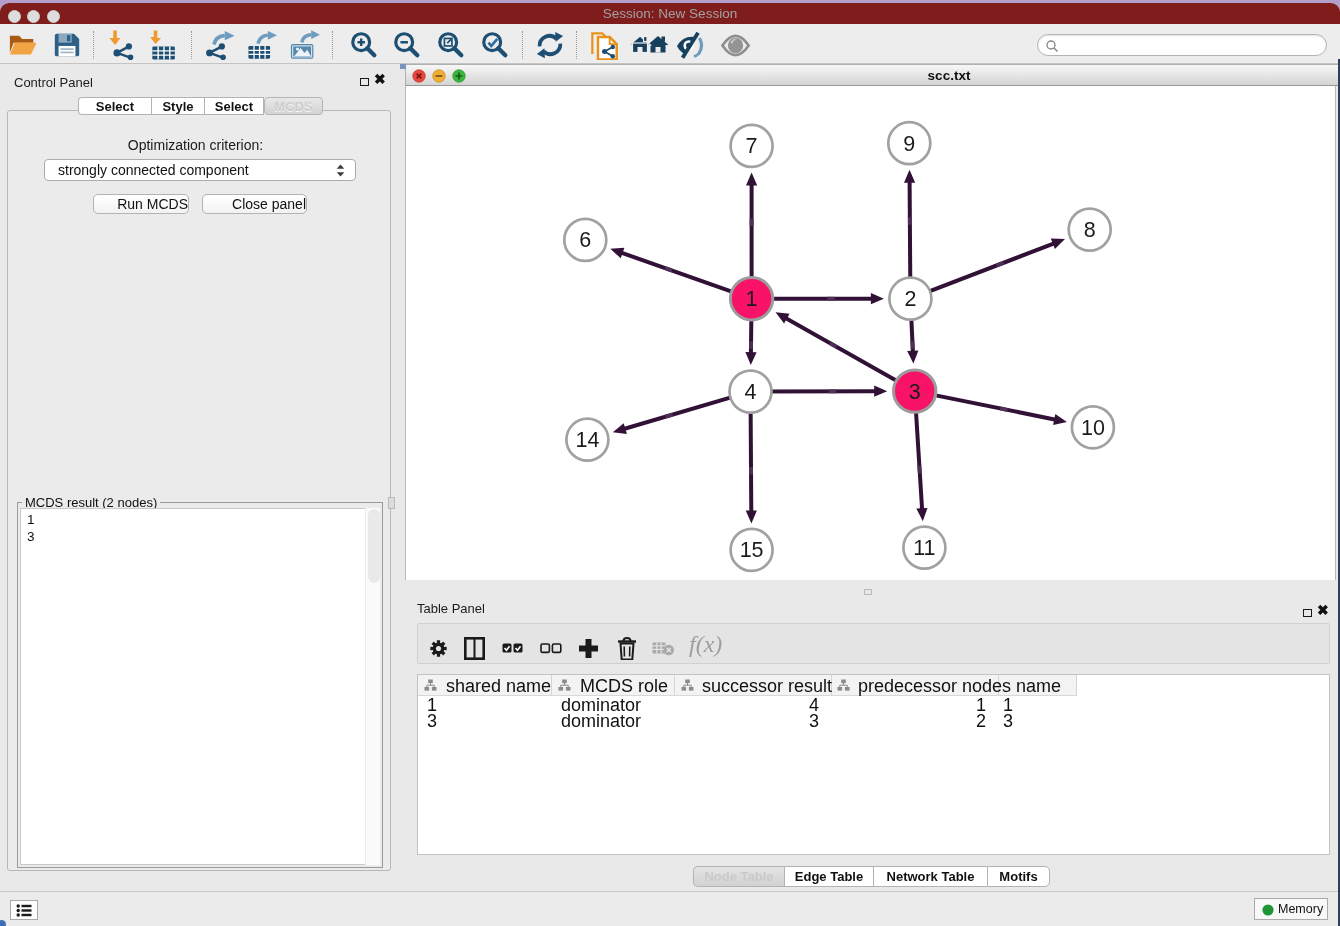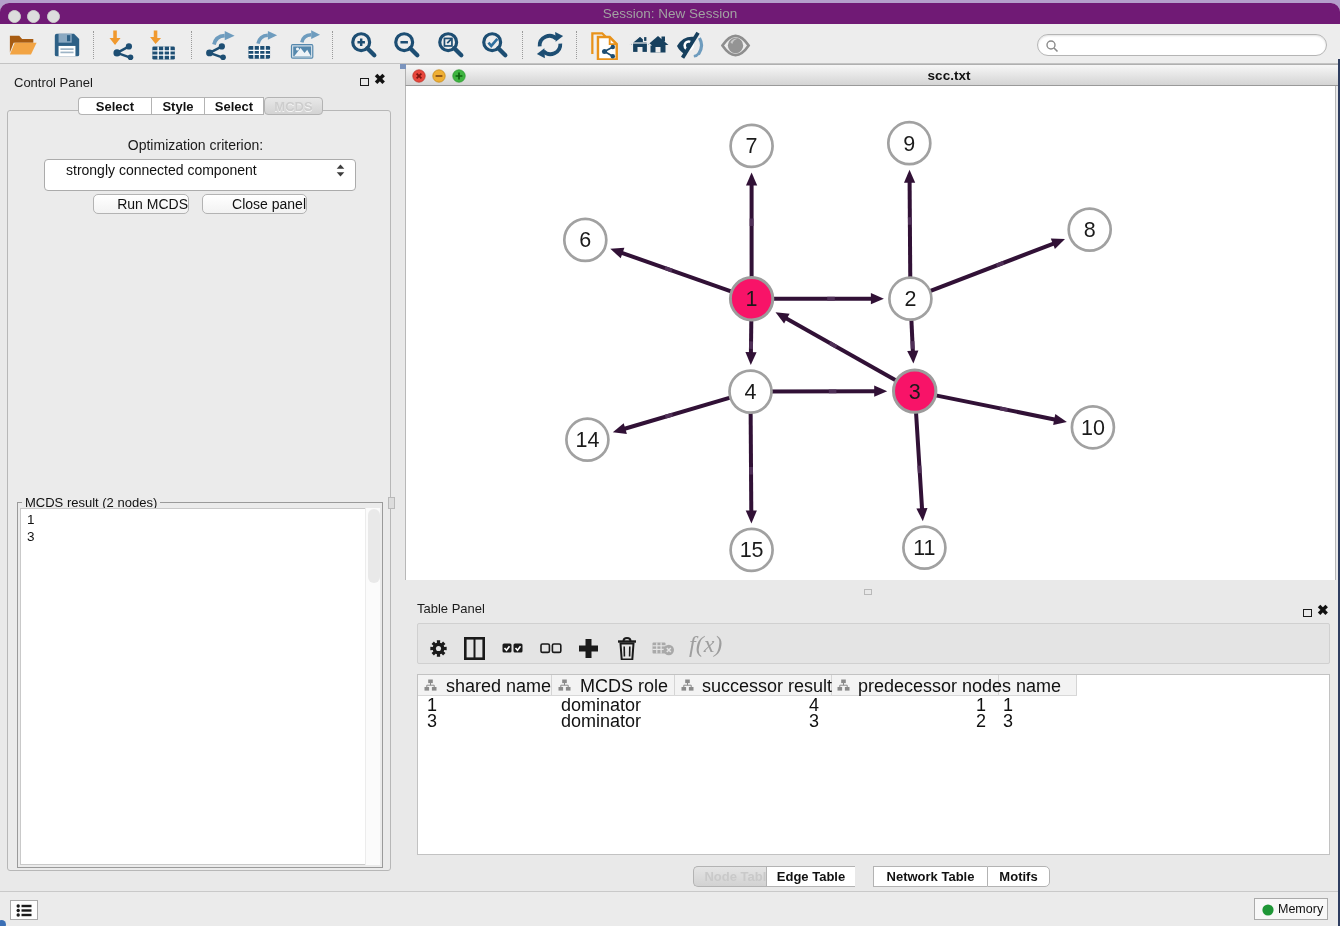--- a/index.html
+++ b/index.html
@@ -1,33 +1,33 @@
 <!DOCTYPE html>
 <html><head>
 <meta charset="utf-8">
 <style>
 * { margin:0; padding:0; box-sizing:border-box; }
 html,body { width:1340px; height:926px; overflow:hidden; }
 body { font-family:"Liberation Sans", sans-serif; background:#b49fcb; position:relative; }
 #win { position:absolute; left:0; top:3px; width:1340px; height:923px; background:#e9e9e9; border-radius:9px 9px 0 0; overflow:hidden; }
-#titlebar { position:absolute; left:0; top:0; width:1340px; height:21px; background:#701a75; }
+#titlebar { position:absolute; left:0; top:0; width:1340px; height:21px; background:#7f1d1d; }
 #titlebar .circ { position:absolute; top:6.5px; width:13px; height:13px; border-radius:50%; background:#dddddd; border:1px solid #cbcbcb; }
 #title { position:absolute; top:3px; left:0; width:100%; text-align:center; font-size:13.5px; color:#a2a2a2; }
 #toolbar { position:absolute; left:0; top:21px; width:1340px; height:40px; background:#ededed; border-bottom:1px solid #c3c3c3; }
 .tsep { position:absolute; top:7px; height:28px; width:0; border-left:1px dotted #9a9a9a; }
 .ticon { position:absolute; top:6px; width:30px; height:30px; }
 #searchbox { position:absolute; left:1037px; top:10px; width:290px; height:22px; background:#fff; border:1px solid #b5b5b5; border-radius:11px; box-shadow:inset 0 1px 2px rgba(0,0,0,0.12); }
 
 #cpanel { position:absolute; left:0; top:62px; width:391px; height:827px; background:#e9e9e9; }
 #cpanel-hd { position:absolute; left:14px; top:10px; font-size:13px; color:#1c1c1c; }
 .tab { position:absolute; top:32px; height:18px; z-index:3; background:#fff; border:1px solid #b3b3b3; border-right:none; font-size:13px; font-weight:bold; color:#111; text-align:center; line-height:17px; }
 #tab-mcds { background:linear-gradient(#e8e8e8,#d3d3d3); border:1px solid #b3b3b3; border-radius:4px; color:#cdcdcd; text-shadow:0 1px 0 #f5f5f5; }
 #tabpane { position:absolute; left:7px; top:45px; width:384px; height:761px; border:1px solid #b7b7b7; border-radius:3px; background:#ebebeb; }
 #optlabel { position:absolute; left:0; top:72px; width:100%; text-align:center; font-size:14px; color:#1a1a1a; }
-#combo { position:absolute; left:44px; top:94px; width:312px; height:32px; background:#fff; border:1px solid #ababab; border-radius:4px; font-size:14px; color:#111; line-height:20px; padding-left:21px; }
+#combo { position:absolute; left:44px; top:94px; width:312px; height:22px; background:#fff; border:1px solid #ababab; border-radius:4px; font-size:14px; color:#111; line-height:20px; padding-left:13px; }
 .btn { position:absolute; top:129px; height:20px; background:linear-gradient(#ffffff,#f2f2f2); border:1px solid #b3b3b3; border-radius:5px; font-size:14px; color:#111; text-align:right; line-height:18px; }
 #mcdsbox { position:absolute; left:17px; top:437px; width:366px; height:366px; border:1px solid #9a9a9a; }
 #mcdsbox-label { position:absolute; left:4px; top:-8px; background:#ebebeb; padding:0 3px; font-size:13px; color:#111; }
 #mcdstext { position:absolute; left:2px; top:5px; width:360px; height:357px; background:#fff; border:1px solid #c9c9c9; font-size:13.5px; color:#111; line-height:17px; padding:2px 0 0 6px; }
 #mcds-scroll { position:absolute; right:2px; top:5px; width:15px; height:357px; background:#fbfbfb; border-left:1px solid #ececec; }
 #mcds-thumb { position:absolute; left:1.5px; top:1px; width:12px; height:74px; background:#e9e9e9; border-radius:6px; }
 
 #netpanel { position:absolute; left:405px; top:61px; width:931px; height:516px; }
 #net-tb { position:absolute; left:0; top:0; width:1088px; height:22px; background:linear-gradient(#f7f7f7,#d4d4d4); border:1px solid #b0b0b0; border-bottom:1px solid #999; }
 #net-title { position:absolute; top:3px; left:0; width:100%; text-align:center; font-size:13.5px; font-weight:bold; color:#111; }
@@ -396,21 +396,21 @@
       <div class="trow" style="left:257px; top:22px; width:144px; text-align:right;">4</div>
       <div class="trow" style="left:414px; top:22px; width:154px; text-align:right;">1</div>
       <div class="trow" style="left:585px; top:22px;">1</div>
       <div class="trow" style="left:9px; top:38px;">3</div>
       <div class="trow" style="left:143px; top:38px;">dominator</div>
       <div class="trow" style="left:257px; top:38px; width:144px; text-align:right;">3</div>
       <div class="trow" style="left:414px; top:38px; width:154px; text-align:right;">2</div>
       <div class="trow" style="left:585px; top:38px;">3</div>
     </div>
     <div class="btab" style="left:288px; width:91px; background:linear-gradient(#e4e4e4,#d2d2d2); color:#c9c9c9; border-radius:5px 0 0 5px;">Node Table</div>
-    <div class="btab" style="left:361px; width:89px;">Edge Table</div>
+    <div class="btab" style="left:379px; width:89px;">Edge Table</div>
     <div class="btab" style="left:468px; width:114px;">Network Table</div>
     <div class="btab" style="left:582px; width:63px; border-right:1px solid #b3b3b3; border-radius:0 5px 5px 0;">Motifs</div>
   </div>
   <div id="statusbar">
     <div id="listbtn">
         <svg style="position:absolute; left:5px; top:3px;" width="16" height="13" viewBox="0 0 16 13">
 <g fill="#1a1a1a">
 <circle cx="2.2" cy="2" r="1.7"></circle>
             <circle cx="2.2" cy="6.5" r="1.7"></circle>
             <circle cx="2.2" cy="11" r="1.7"></circle>

